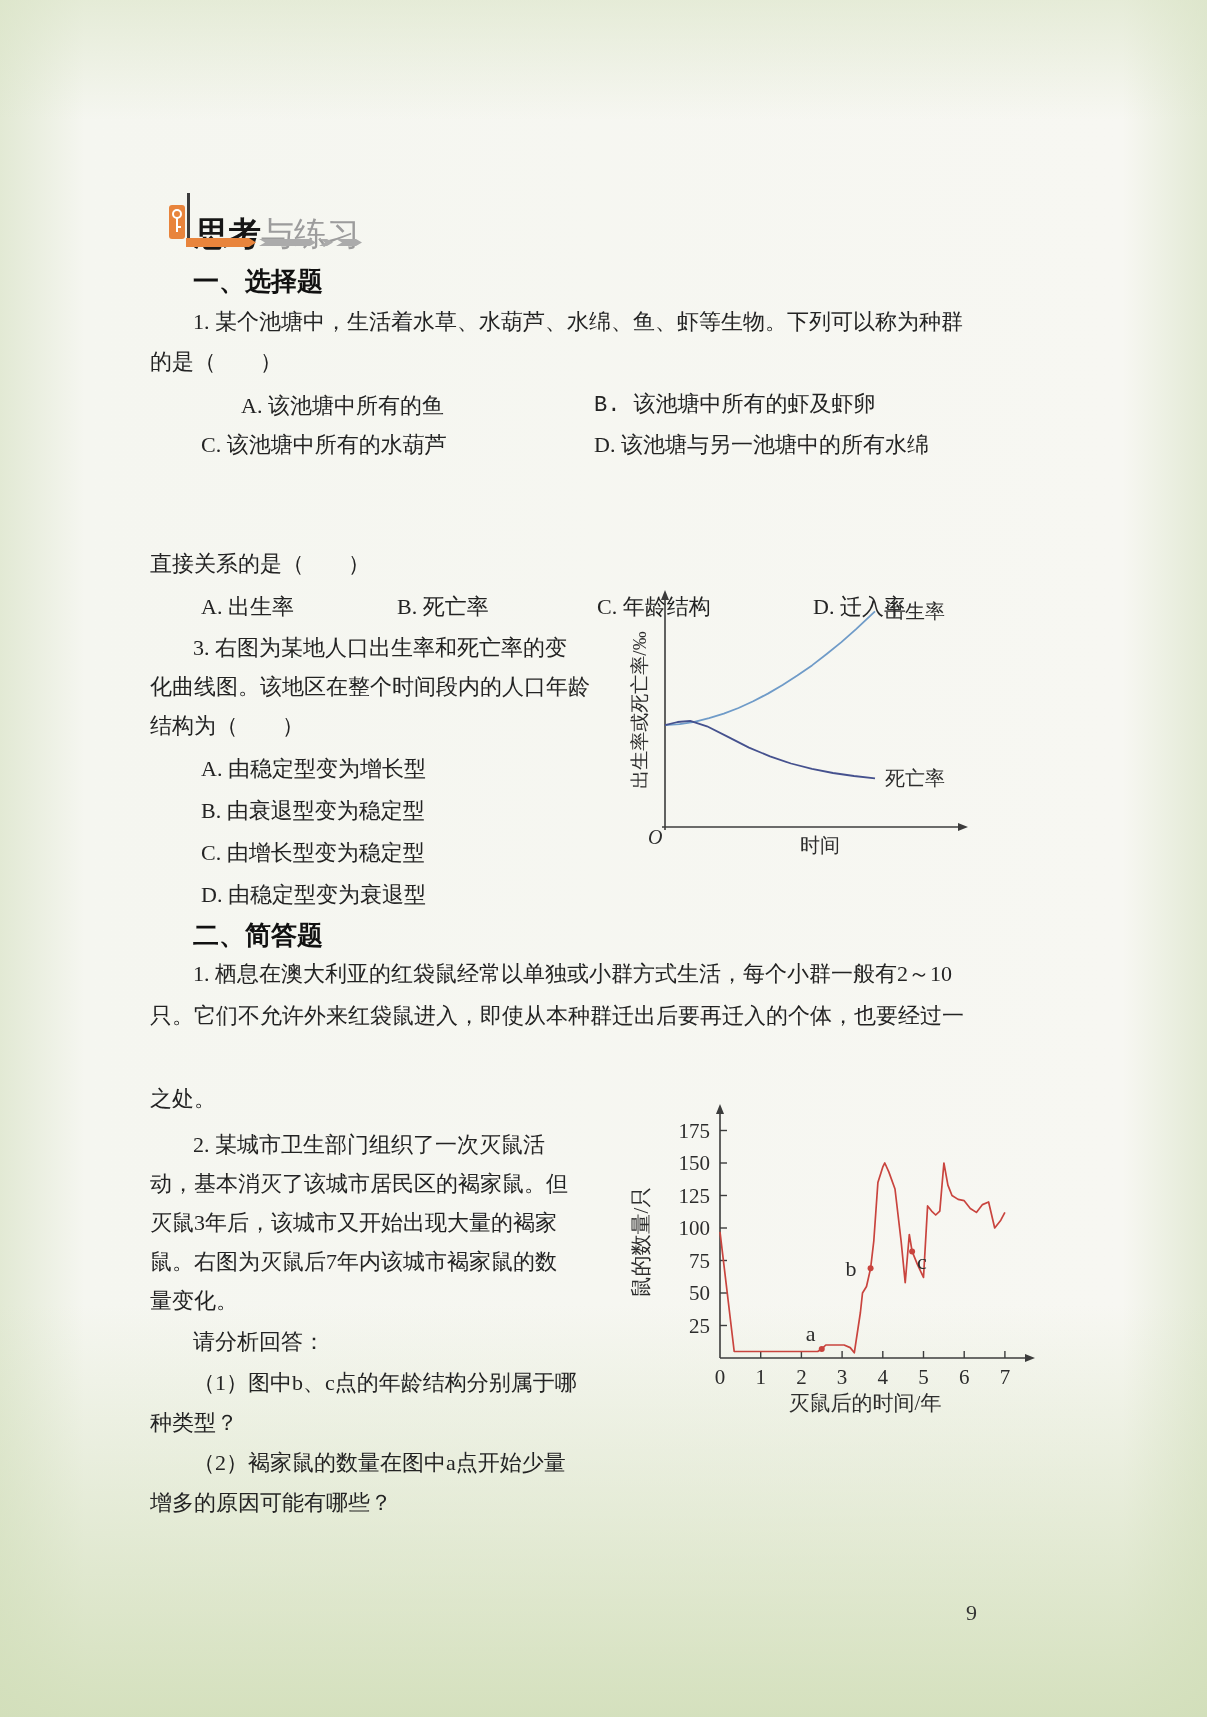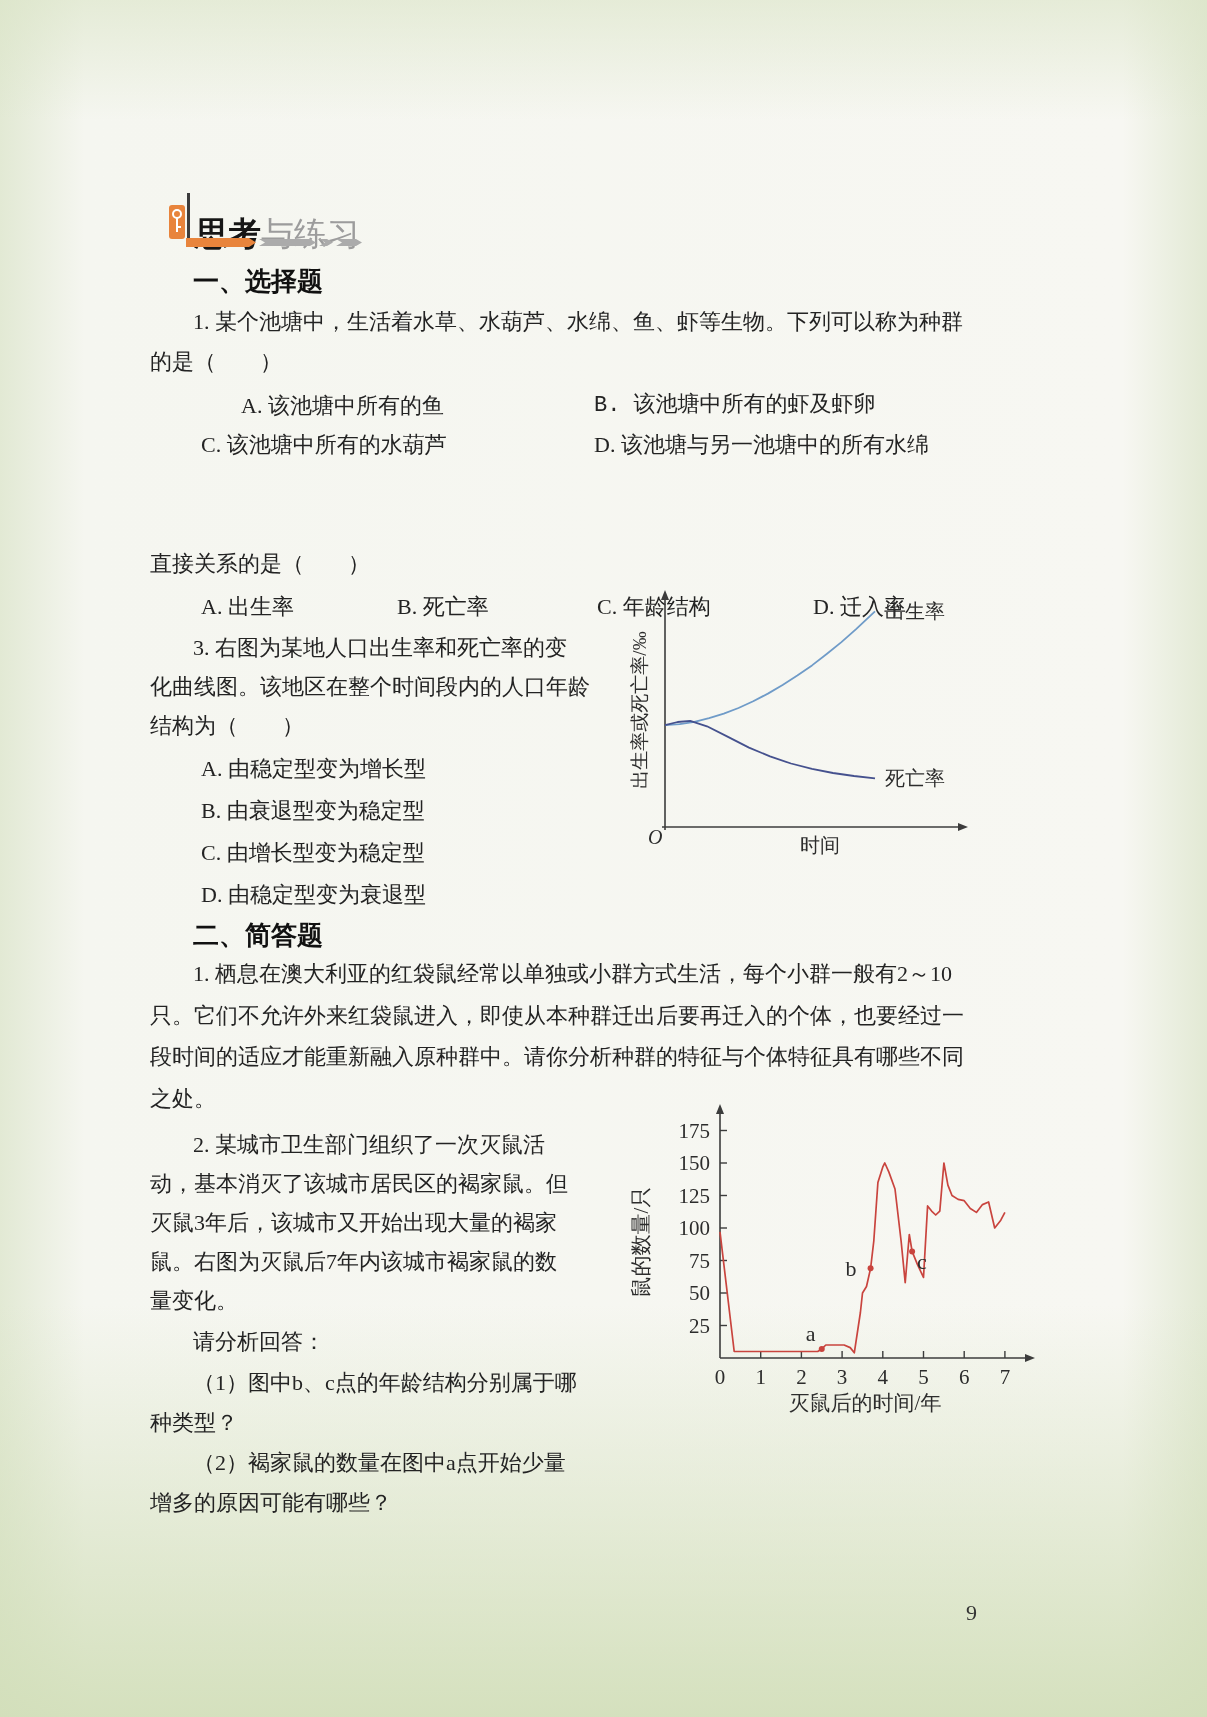--- a/index.html
+++ b/index.html
@@ -89,21 +89,20 @@
       <text x="285" y="203.41500000000002" font-size="20">死亡率</text>
       <text x="48" y="262" font-size="20" font-style="italic">O</text>
       <text x="220" y="270" font-size="20" text-anchor="middle">时间</text>
       <text x="46" y="128" font-size="19" text-anchor="middle" transform="rotate(-90 46 128)">出生率或死亡率/‰</text>
     </svg>
 
   <div class="t heading" style="left:193px;top:920px;">二、简答题</div>
 
   <div class="t" style="left:193px;top:959px;">1. 栖息在澳大利亚的红袋鼠经常以单独或小群方式生活，每个小群一般有2～10</div>
   <div class="t" style="left:150px;top:1001px;">只。它们不允许外来红袋鼠进入，即使从本种群迁出后要再迁入的个体，也要经过一</div>
-  <div class="t" style="left:150px;top:1042px;">段时间的适应才能重新融入原种群中。请你分析种群的特征与个体特征具有哪些不同</div>
   <div class="t" style="left:150px;top:1084px;">之处。</div>
 
   <div class="t" style="left:193px;top:1130px;">2. 某城市卫生部门组织了一次灭鼠活</div>
   <div class="t" style="left:150px;top:1169px;">动，基本消灭了该城市居民区的褐家鼠。但</div>
   <div class="t" style="left:150px;top:1208px;">灭鼠3年后，该城市又开始出现大量的褐家</div>
   <div class="t" style="left:150px;top:1247px;">鼠。右图为灭鼠后7年内该城市褐家鼠的数</div>
   <div class="t" style="left:150px;top:1286px;">量变化。</div>
   <div class="t" style="left:193px;top:1327px;">请分析回答：</div>
   <div class="t" style="left:193px;top:1368px;">（1）图中b、c点的年龄结构分别属于哪</div>
   <div class="t" style="left:150px;top:1408px;">种类型？</div>

